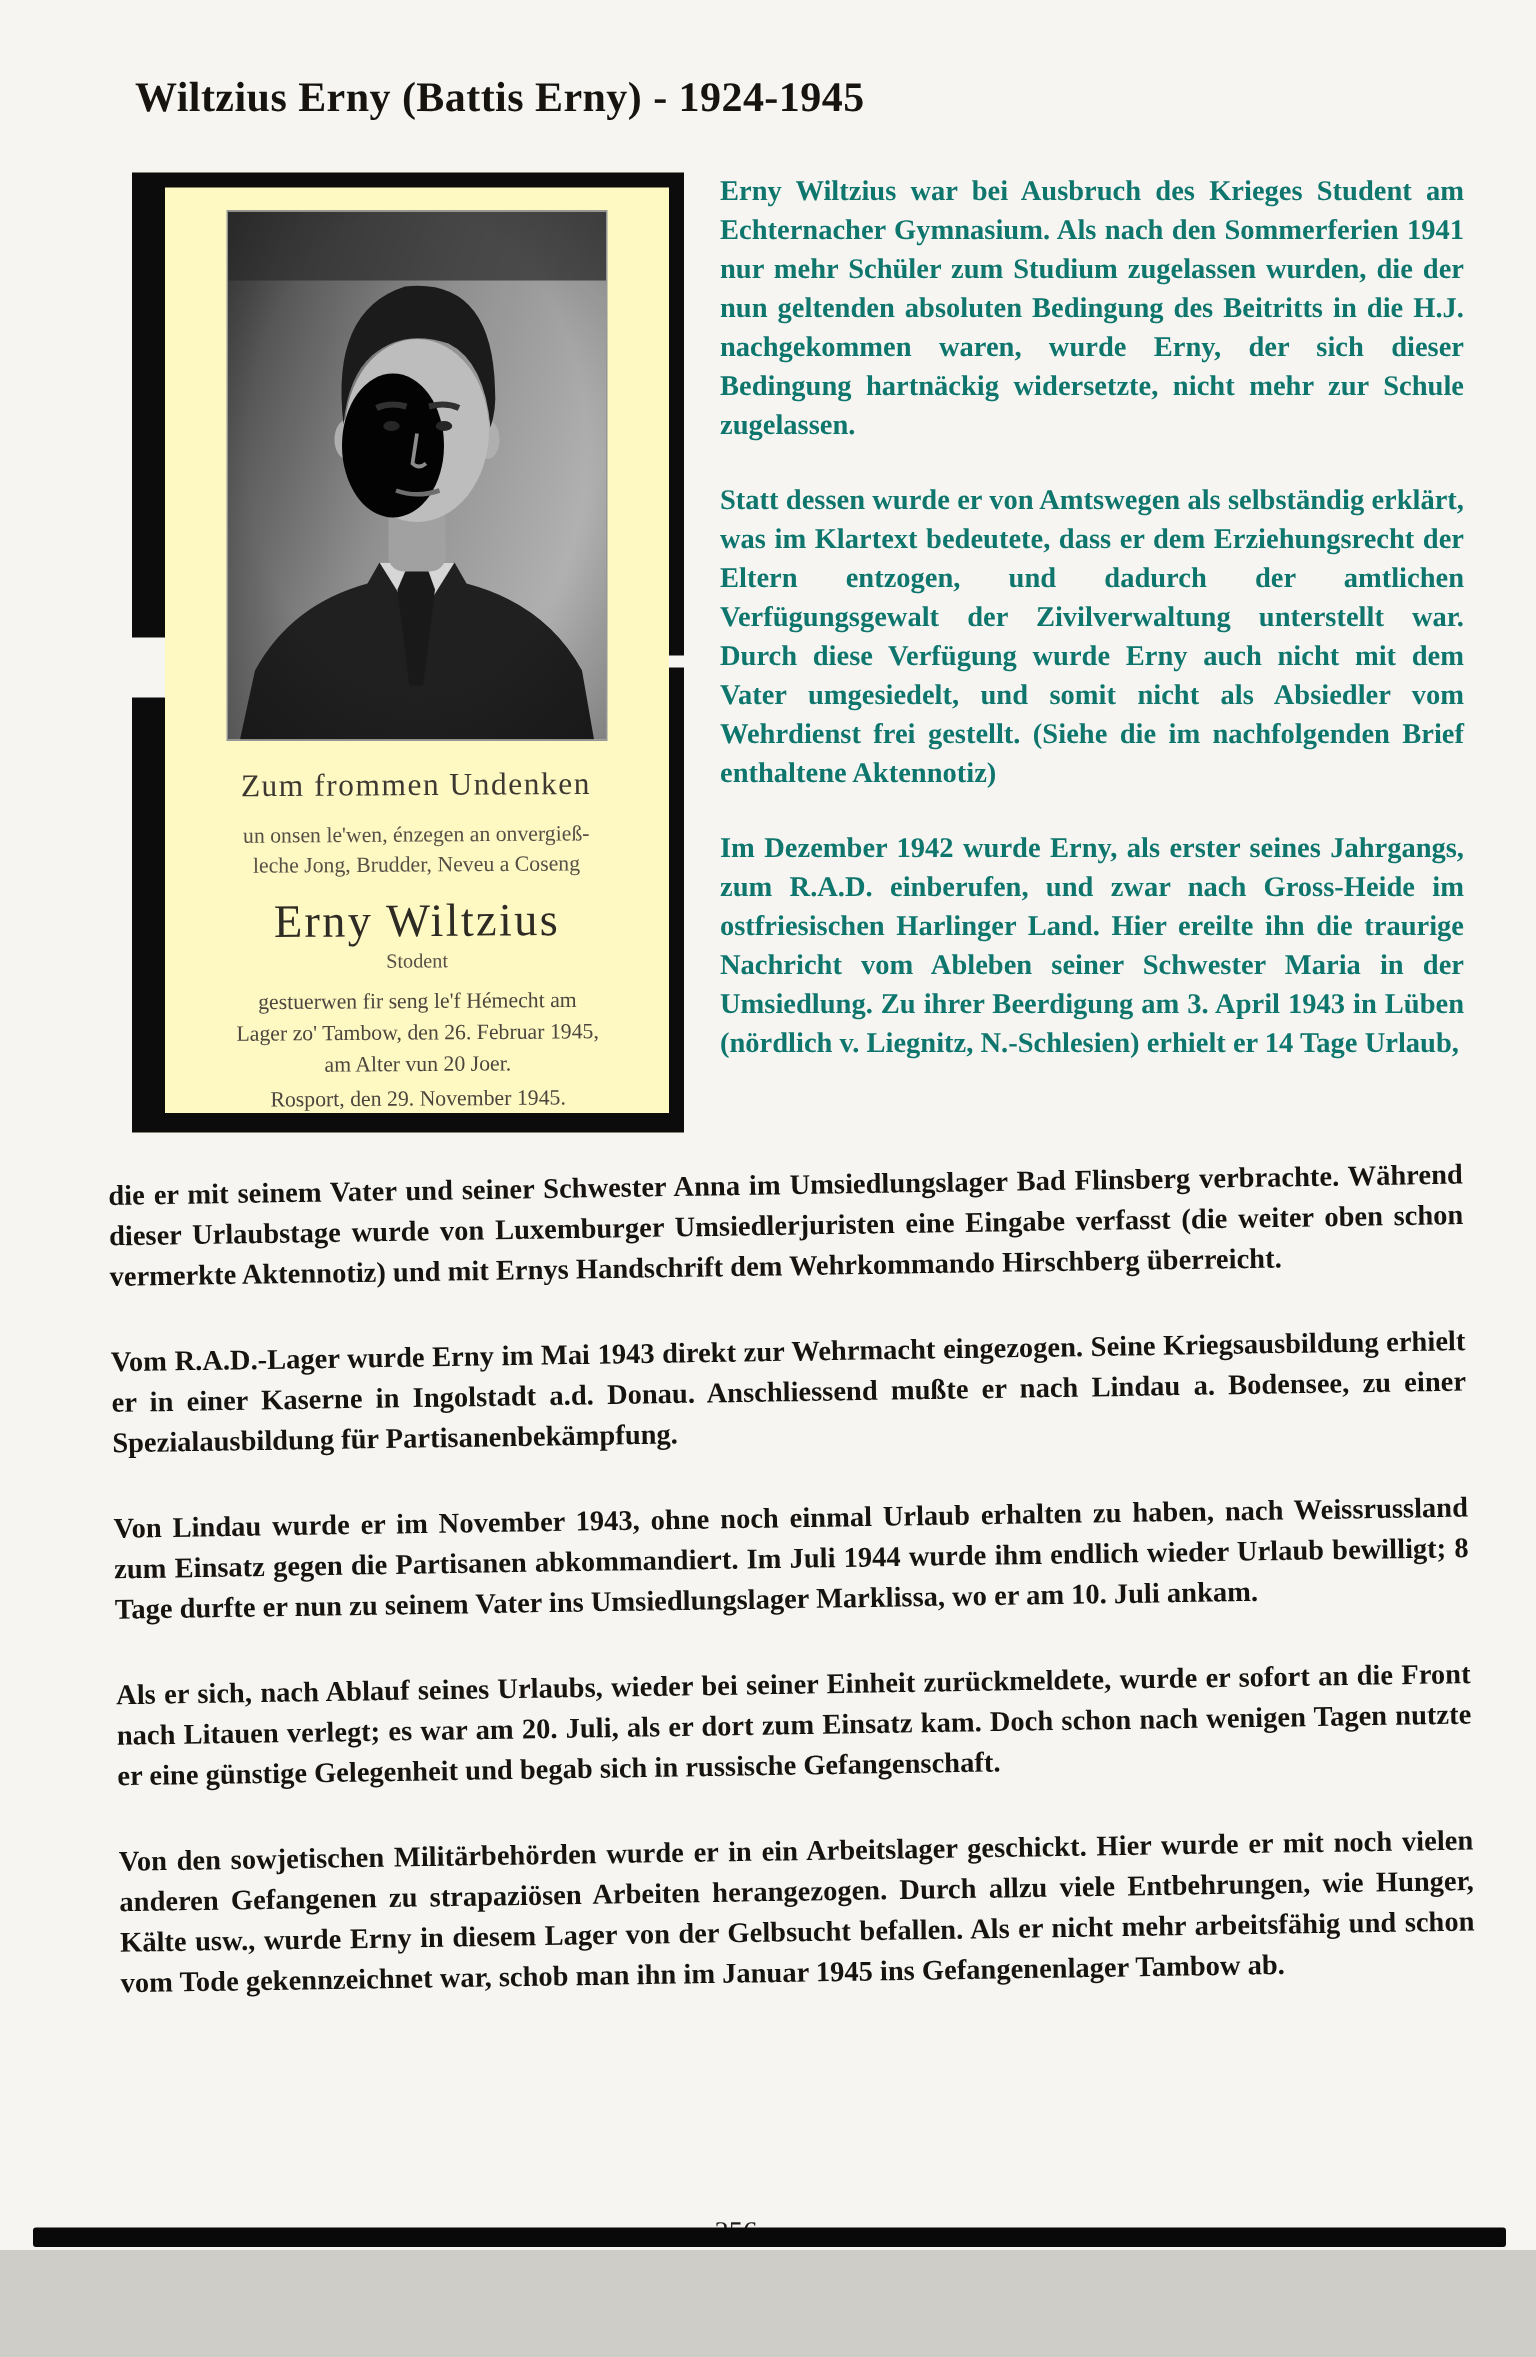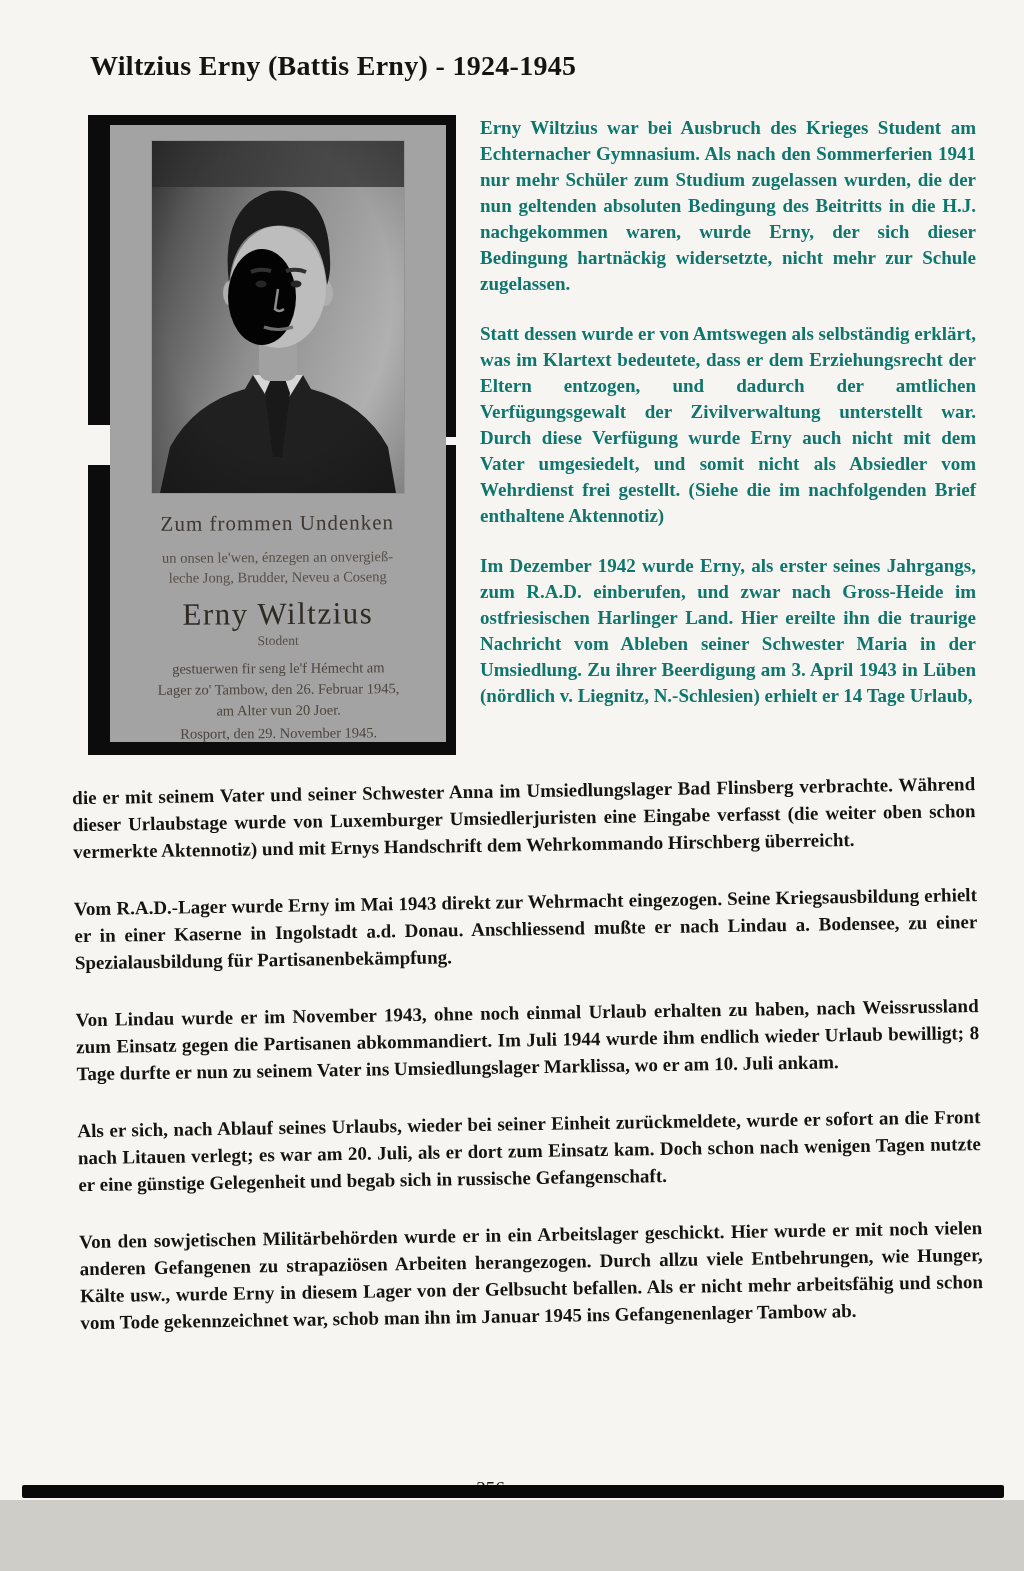--- a/index.html
+++ b/index.html
@@ -32,21 +32,21 @@
     width: 888px;
     display: flex;
     gap: 24px;
     align-items: flex-start;
   }
 
   
   .memorial-card {
     flex: 0 0 368px;
     height: 640px;
-    background: #a3a3a3;
+    background: #fef9c3;
     border: 10px solid #0c0c0c;
     border-left-width: 22px;
     border-bottom-width: 13px;
     position: relative;
     text-align: center;
   }
   .border-gap-left {
     position: absolute;
     left: -22px;
     top: 300px;

